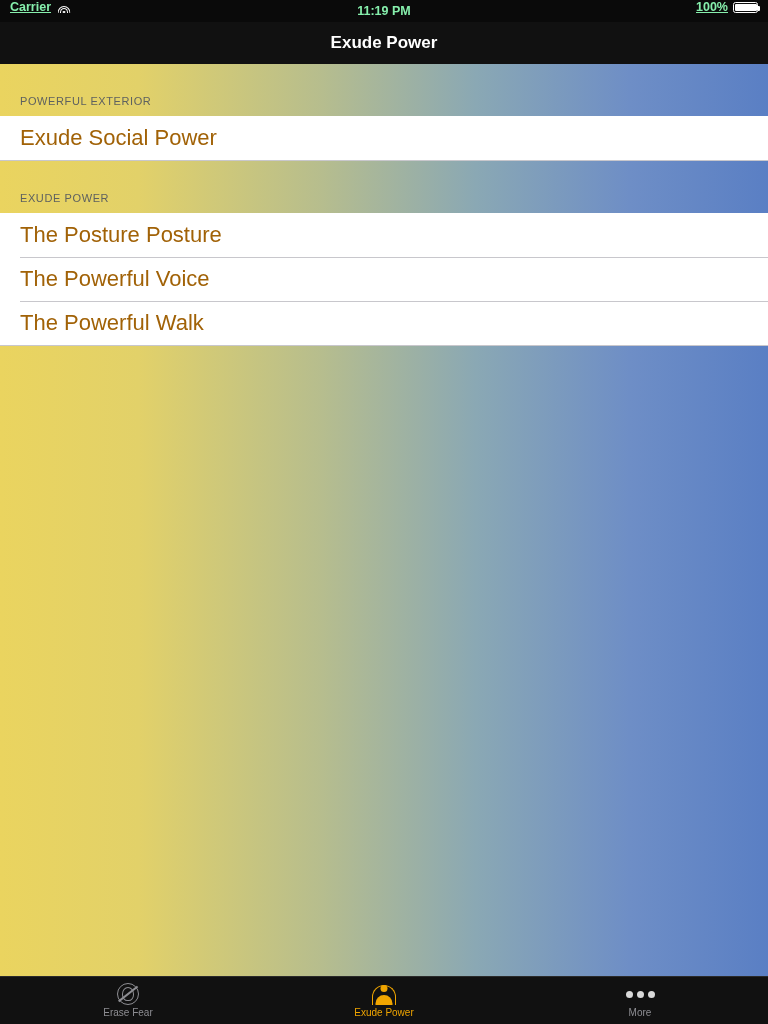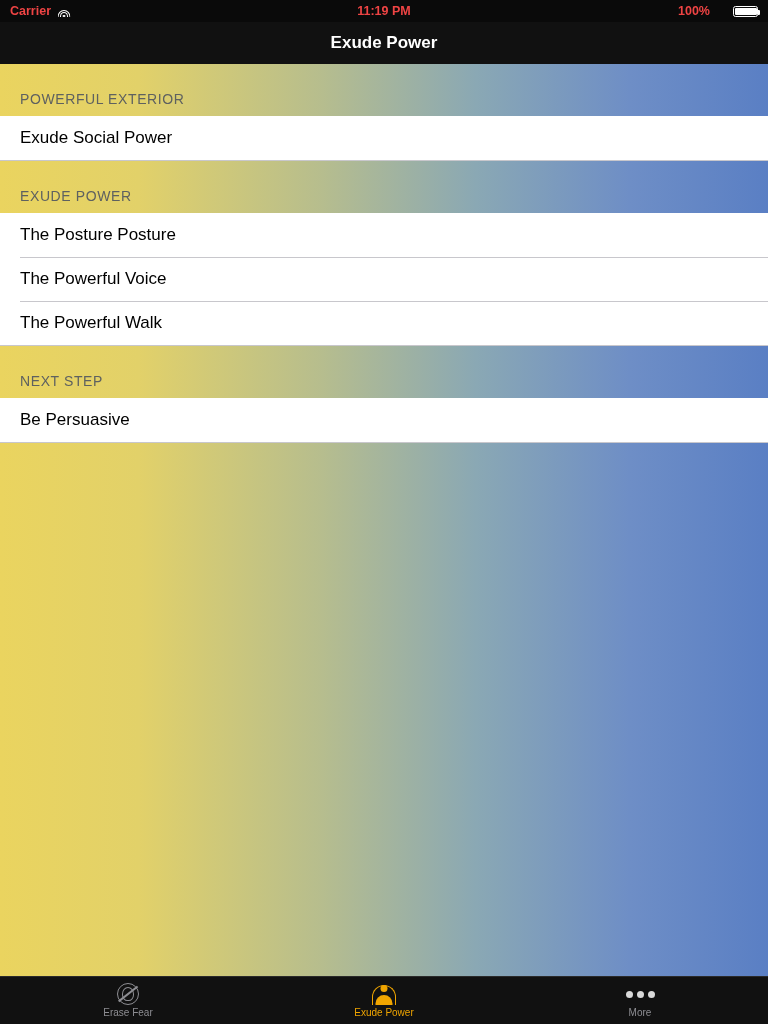--- a/index.html
+++ b/index.html
@@ -12,36 +12,37 @@
   #app {
     position:relative;
     width:768px; height:1024px;
     display:flex; flex-direction:column;
   }
 
   
   .statusbar {
     height:22px;
     background:#0a0a0a;
-    color:#ef4444;
+    color:#86efac;
     font-size:13px;
-    display:flex; align-items:center;
+    display:flex; align-items:flex-start;
     padding:0 10px;
     flex:0 0 22px;
     position:relative;
+    text-decoration:underline;
   }
   .sb-left { display:flex; align-items:center; gap:6px; font-weight:bold; font-size:12.5px; }
   .sb-center {
     position:absolute; left:0; right:0; top:0; bottom:0;
     display:flex; align-items:center; justify-content:center;
     font-size:12.5px; font-weight:bold;
     pointer-events:none;
   }
   .sb-right {
-    margin-left:auto; display:flex; align-items:center; gap:23px;
+    margin-left:auto; display:flex; align-items:center; gap:5px;
     font-size:12.5px; font-weight:bold;
   }
   .wifi-icon { display:inline-block; width:14px; height:11px; position:relative; }
   .wifi-icon i {
     position:absolute; left:50%; bottom:0;
     border:1.6px solid #fff; border-bottom:none;
     border-radius:50% 50% 0 0 / 100% 100% 0 0;
     transform:translateX(-50%);
   }
   .wifi-icon i:nth-child(1){ width:13px; height:7px; }
@@ -70,34 +71,34 @@
   .content {
     flex:1 1 auto;
     position:relative;
     background:linear-gradient(to right, #ead45f 0%, #e2d169 18%, #b6bd8e 42%, #8aa8b4 62%, #6e8ec6 82%, #5a7fc4 100%);
     overflow:hidden;
   }
   .section-header {
     height:52px;
     display:flex; align-items:flex-end;
     padding:0 15px 9px 20px;
-    font-size:14px;
+    font-size:11px;
     letter-spacing:0.6px;
     color:#5e6160;
     font-weight:normal;
     text-transform:uppercase;
     background:transparent;
   }
   .rows { background:#ffffff; }
   .row {
     height:44px;
     display:flex; align-items:center;
     padding:0 20px;
-    font-size:17px;
-    color:#000000;
+    font-size:22px;
+    color:#a16207;
     background:#ffffff;
     position:relative;
   }
   .row + .row::before {
     content:"";
     position:absolute; left:20px; right:0; top:0;
     height:1px; background:#c8c7cc;
   }
   .rows::after {
     content:"";
@@ -207,28 +208,20 @@
         </div>
         <div class="row">
           <span>The Powerful Voice</span>
         </div>
         <div class="row">
           <span>The Powerful Walk</span>
         </div>
       </div>
     </div>
 
-    <div>
-      <div class="section-header">NEXT STEP</div>
-      <div class="rows">
-        <div class="row">
-          <span>Be Persuasive</span>
-        </div>
-      </div>
-    </div>
 
   </div>
 
   <div class="tabbar">
 
     <div class="tab">
       <span class="tab-icon">
         <span class="icon-erase">
             <span class="c"></span>
             <span class="f"></span>

